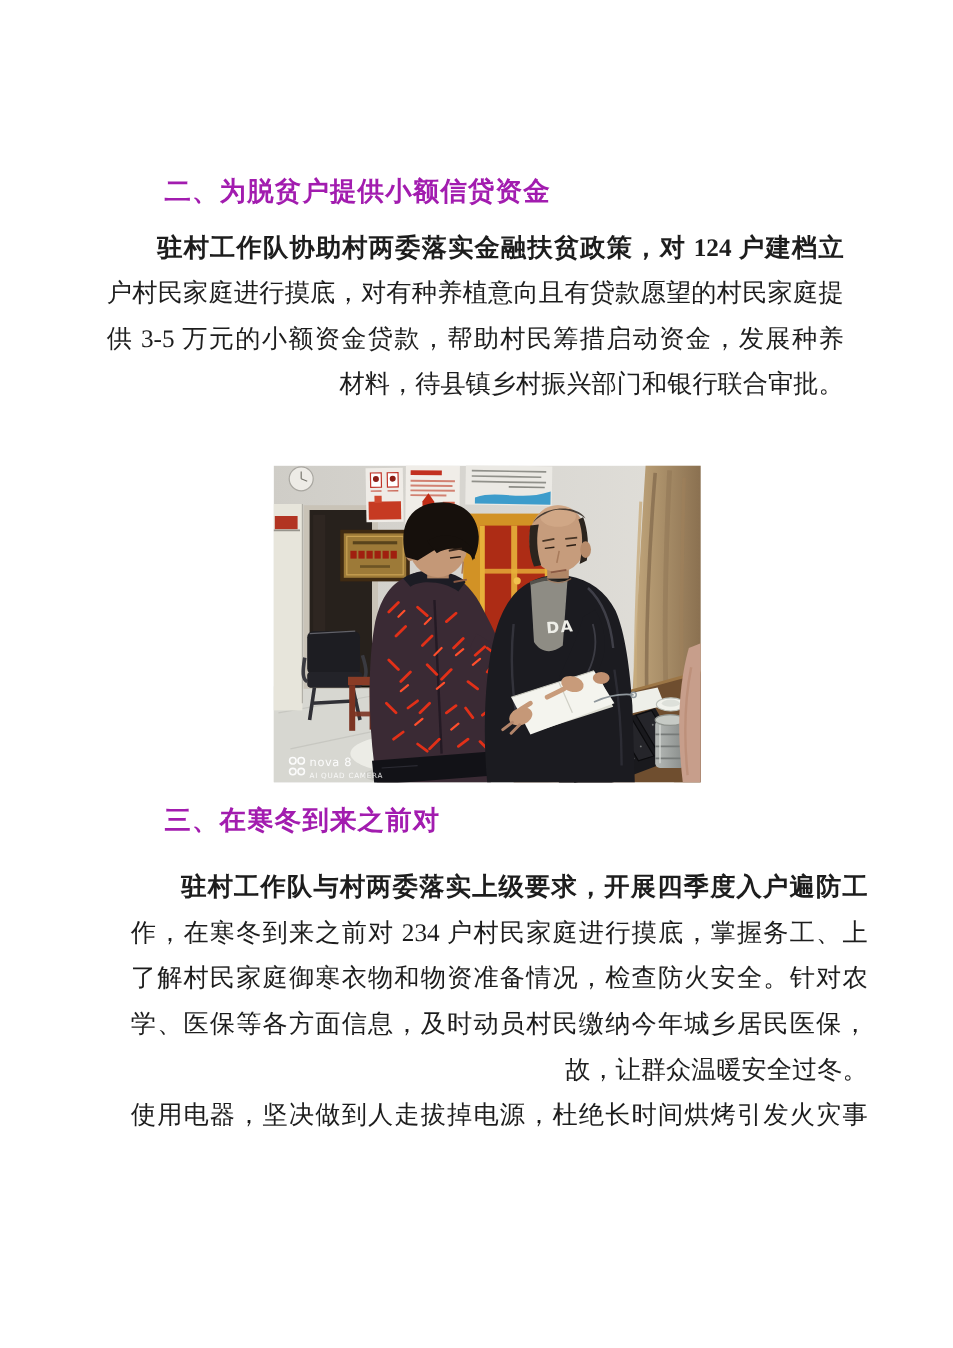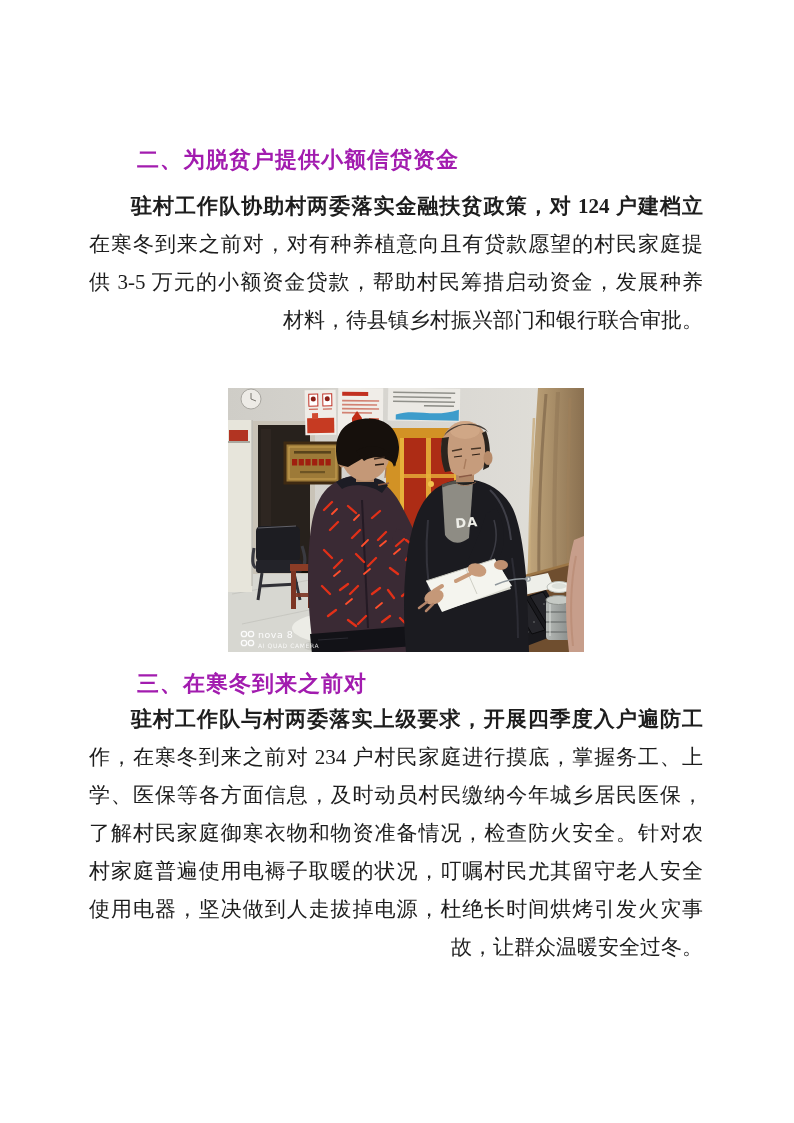--- a/index.html
+++ b/index.html
@@ -11,34 +11,34 @@
     position:absolute;left:89px;width:614px;margin:0;
     font-family:"Liberation Sans","DejaVu Sans",sans-serif;
     font-weight:700;font-size:22px;line-height:28px;color:#a21caf;
     text-indent:48px;letter-spacing:1px;
   }
   .para{position:absolute;left:89px;width:614px;font-size:21px;line-height:38px;}
   .line{text-align:justify;text-align-last:justify;}
   .line.first{text-indent:42px;font-weight:bold;}
   .line.last{text-align:right;text-align-last:auto;}
   #h1{top:146px;} #p1{top:187px;}
-  #h2{top:670px;} #p2{top:700px;}
+  #h2{top:670px;} #p2{top:720px;margin-left:20px;}
   .photo{position:absolute;left:228px;top:388px;width:356px;height:264px;margin:0;}
   .photo svg{display:block;width:356px;height:264px;}
 </style>
 </head>
 <body>
 
 <div class="page">
 
   <h2 class="heading" id="h1">二、为脱贫户提供小额信贷资金</h2>
 
   <div class="para" id="p1">
     <div class="line first">驻村工作队协助村两委落实金融扶贫政策，对 124 户建档立</div>
-    <div class="line">在寒冬到来之前对，对有种养植意向且有贷款愿望的村民家庭提</div>
+    <div class="line">户村民家庭进行摸底，对有种养植意向且有贷款愿望的村民家庭提</div>
     <div class="line">供 3-5 万元的小额资金贷款，帮助村民筹措启动资金，发展种养</div>
     <div class="line last">材料，待县镇乡村振兴部门和银行联合审批。</div>
   </div>
 
   <figure class="photo">
     <svg viewBox="0 0 356 264" xmlns="http://www.w3.org/2000/svg">
       <defs>
         <linearGradient id="wallG" x1="0" y1="0" x2="1" y2="0">
           <stop offset="0" stop-color="#cfcdc7"></stop>
             <stop offset=".55" stop-color="#d9d7d2"></stop>
@@ -270,20 +270,19 @@
         <text x="30" y="260" font-size="6" fill="#ffffff" opacity=".9" font-family="'DejaVu Sans',sans-serif" letter-spacing=".6">AI QUAD CAMERA</text>
       </g>
     </svg>
   </figure>
 
   <h2 class="heading" id="h2">三、在寒冬到来之前对</h2>
 
   <div class="para" id="p2">
     <div class="line first">驻村工作队与村两委落实上级要求，开展四季度入户遍防工</div>
     <div class="line">作，在寒冬到来之前对 234 户村民家庭进行摸底，掌握务工、上</div>
+    <div class="line">了解村民家庭御寒衣物和物资准备情况，检查防火安全。针对农</div>
     <div class="line">学、医保等各方面信息，及时动员村民缴纳今年城乡居民医保，</div>
-    <div class="line">了解村民家庭御寒衣物和物资准备情况，检查防火安全。针对农</div>
-    <div class="line">村家庭普遍使用电褥子取暖的状况，叮嘱村民尤其留守老人安全</div>
+    <div class="line last">故，让群众温暖安全过冬。</div>
     <div class="line">使用电器，坚决做到人走拔掉电源，杜绝长时间烘烤引发火灾事</div>
-    <div class="line last">故，让群众温暖安全过冬。</div>
   </div>
 
 </div>
 
 </body></html>

